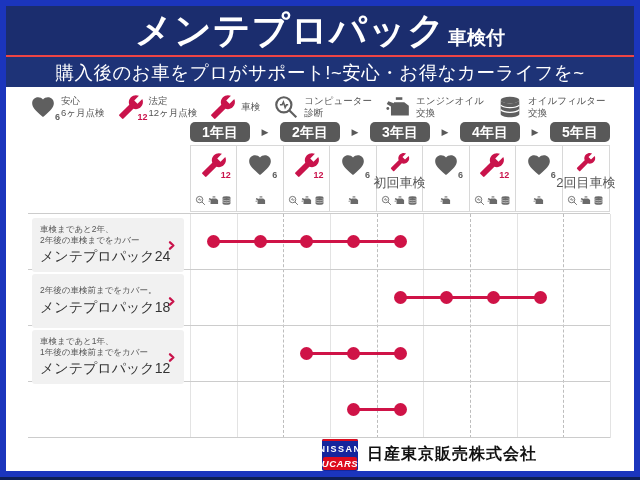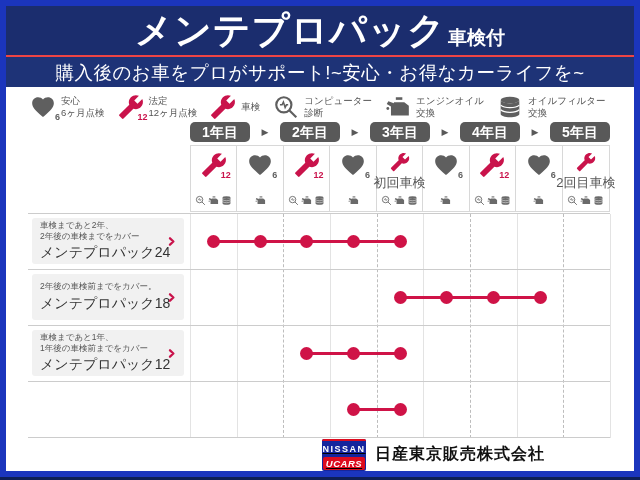--- a/index.html
+++ b/index.html
@@ -32,31 +32,31 @@
   .ghmain{display:flex;flex-direction:column;align-items:center;}
   .ghlabel{font-size:13px;color:#555;margin-top:2px;white-space:nowrap;}
   .ghsubs{display:flex;gap:2px;align-items:center;height:12px;}
   .subicn{width:11px;height:11px;display:inline-flex;color:#6a6a6a;fill:#6a6a6a;flex:none;}
   .subicn svg{width:100%;height:100%;}
   
   .gbody{position:absolute;left:22px;top:207px;width:582px;height:224px;border-top:1px solid #ccc;}
   .colline{position:absolute;top:0;bottom:0;width:0;border-left:1px solid #e3e3e3;}
   .colline.dashed{border-left:1px dashed #bdbdbd;}
   .grow{position:relative;height:56px;border-bottom:1px solid #ccc;box-sizing:border-box;}
-  .pbox{position:absolute;left:4px;top:4px;width:152px;height:46px;background:#f1f1f1;border-radius:3px;padding:16px 8px;box-sizing:border-box;display:flex;align-items:center;cursor:pointer;}
+  .pbox{position:absolute;left:4px;top:4px;width:152px;height:54px;background:#f1f1f1;border-radius:3px;padding:16px 8px;box-sizing:border-box;display:flex;align-items:center;cursor:pointer;}
   .ptext{flex:1;min-width:0;}
   .pdesc{font-size:8.5px;color:#555;line-height:1.3;white-space:nowrap;}
   .pname{font-size:14px;color:#333;margin-top:2px;white-space:nowrap;}
   .pchev{width:9px;height:9px;color:#c9134b;display:inline-flex;flex:none;}
   .pchev svg{width:100%;height:100%;}
   .dotline{position:absolute;top:26px;height:3px;background:#cf1347;z-index:2;}
   .dot{position:absolute;top:21px;width:13px;height:13px;border-radius:50%;background:#cf1347;z-index:3;}
   
   .footer{position:absolute;left:0;top:432px;width:628px;height:33px;display:flex;align-items:center;padding-left:316px;box-sizing:border-box;gap:9px;background:#fff;}
-  .logo{width:44px;height:32px;background:#15259d;border-radius:2px;overflow:hidden;display:flex;flex-direction:column;flex:none;text-decoration:underline;}
+  .logo{width:36px;height:32px;background:#15259d;border-radius:2px;overflow:hidden;display:flex;flex-direction:column;flex:none;}
   .logo-top{flex:1;display:flex;align-items:center;justify-content:center;color:#fff;font-size:9px;font-weight:bold;letter-spacing:1.5px;border-top:2px solid #dd0b1e;}
   .logo-bottom{height:13px;background:#dd0b1e;color:#fff;font-size:9.5px;font-weight:bold;font-style:italic;display:flex;align-items:center;justify-content:center;letter-spacing:.5px;border-radius:2px;margin:0 1px 1px;}
   .company{font-size:16px;font-weight:bold;color:#111;white-space:nowrap;letter-spacing:1px;}
 </style>
 </head>
 <body>
 
 <div class="frame">
 
   <div class="hd">

